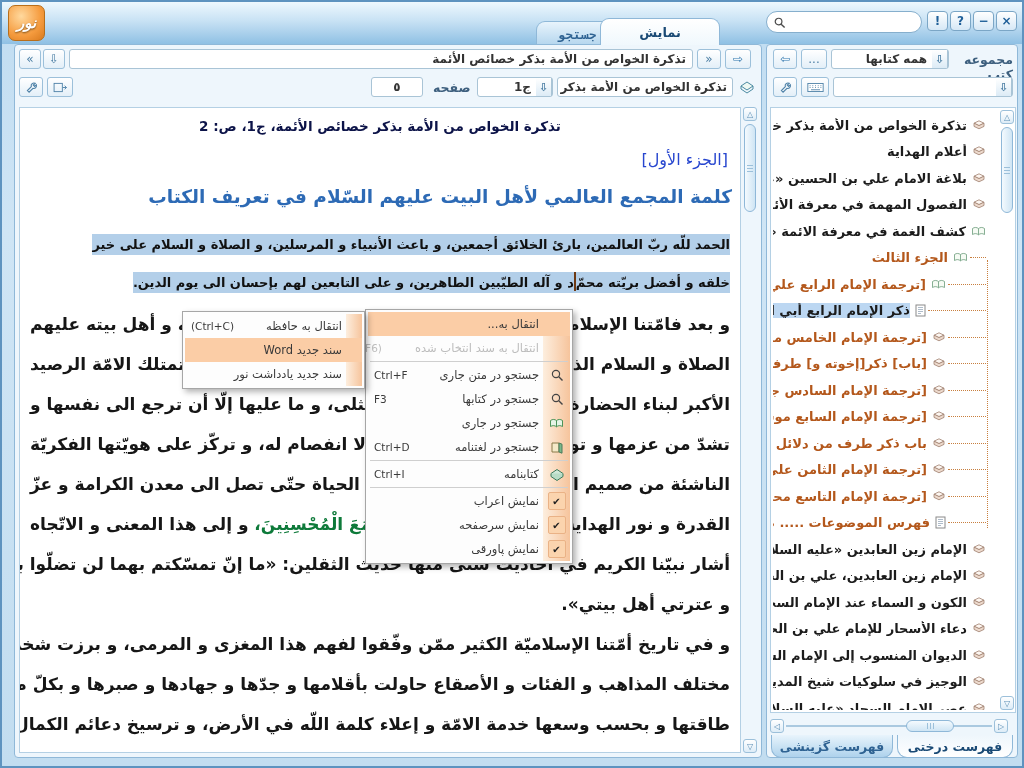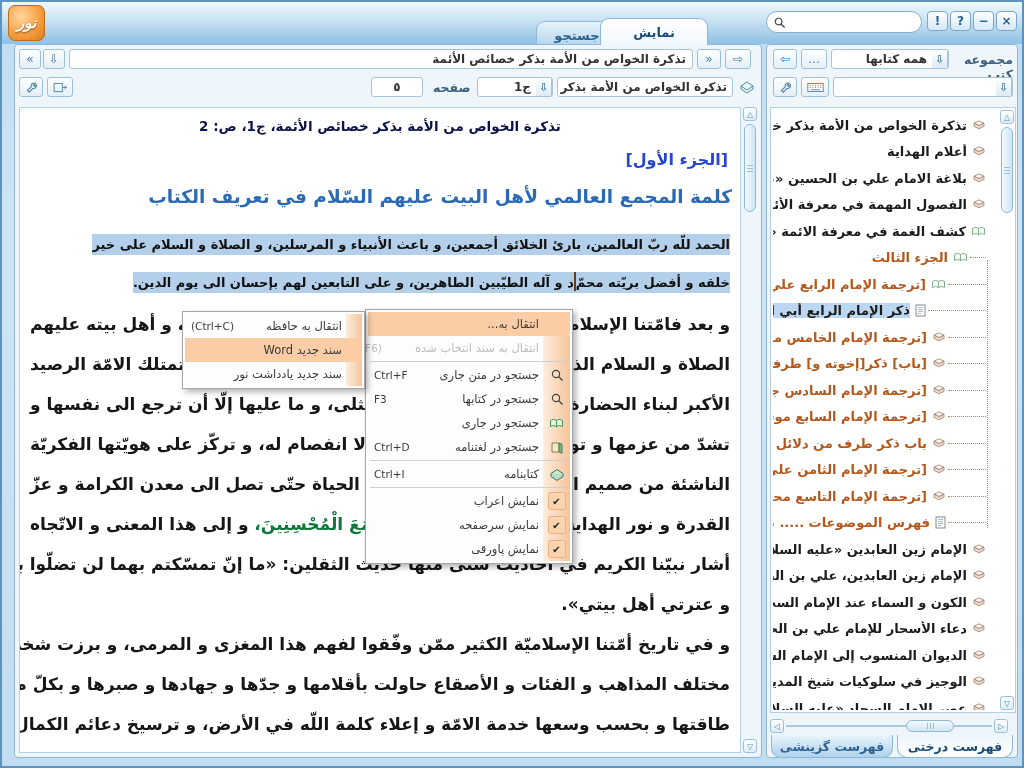--- a/index.html
+++ b/index.html
@@ -18,22 +18,22 @@
     border:1px solid #86afcd;border-radius:11px;display:flex;align-items:center;box-sizing:border-box;}
   .search-wrap .mag{margin-left:6px;display:inline-flex;}
   .search-input{border:none;outline:none;background:transparent;flex:1;height:16px;font-size:12px;}
   .winbtn{position:absolute;top:9px;width:21px;height:20px;border:1px solid #7ba6c6;border-radius:4px;
     background:linear-gradient(180deg,#ffffff,#d6e8f6);color:#1f5f98;font-size:12px;font-weight:bold;
     display:flex;align-items:center;justify-content:center;box-sizing:border-box;cursor:default;}
   
   .ttab{position:absolute;height:27px;border:1px solid #8fb8d8;border-bottom:none;
     border-radius:9px 9px 0 0;display:flex;align-items:center;justify-content:center;
     font-size:13px;font-weight:bold;box-sizing:border-box;}
-  .ttab.inactive{left:534px;top:19px;width:82px;background:linear-gradient(180deg,#e8f4fc,#aed2ec);color:#2e6292;z-index:3;}
-  .ttab.active{left:598px;top:16px;width:108px;background:linear-gradient(180deg,#ffffff,#f0f8fd);color:#1a4a75;z-index:6;}
+  .ttab.inactive{left:534px;top:19px;width:82px;background:linear-gradient(180deg,#e8f4fc,#aed2ec);color:#2e6292;z-index:3;font-family:Liberation Mono, monospace;}
+  .ttab.active{left:598px;top:16px;width:120px;background:linear-gradient(180deg,#ffffff,#f0f8fd);color:#1a4a75;z-index:6;}
   
   .panel{position:absolute;top:42px;height:714px;background:#eef6fc;border:1px solid #8fb8d8;
     border-radius:4px;box-sizing:border-box;z-index:4;}
   .doc-panel{left:12px;width:748px;}
   .side-panel{left:764px;width:252px;}
   
   .tbtn{position:absolute;height:20px;border:1px solid #9cc0da;border-radius:3px;
     background:linear-gradient(180deg,#ffffff,#e3eff8);color:#4a7da3;font-size:12px;
     display:flex;align-items:center;justify-content:center;box-sizing:border-box;}
   .tfield{position:absolute;height:20px;background:#fff;border:1px solid #a9c4d6;border-radius:3px;
@@ -43,21 +43,21 @@
     background:linear-gradient(180deg,#fff,#dcebf6);color:#4a7da3;font-size:11px;
     display:flex;align-items:center;justify-content:center;order:2;}
   .combo{display:flex;flex-direction:row;}
   .combo .val{flex:1;direction:rtl;text-align:right;padding:0 5px;white-space:nowrap;overflow:hidden;}
   .tlab{position:absolute;font-size:12.5px;font-weight:bold;color:#3d5f7e;direction:rtl;}
   
   .doc-area{position:absolute;left:4px;top:62px;width:722px;height:646px;background:#fff;
     border:1px solid #b4d0e4;box-sizing:border-box;overflow:hidden;direction:rtl;}
   .doc-header{position:absolute;top:10px;left:0;width:100%;text-align:center;
     font-size:13.5px;font-weight:bold;color:#0c1348;}
-  .doc-part{position:absolute;top:42px;right:12px;font-size:16px;font-weight:bold;color:#2746cf;}
+  .doc-part{position:absolute;top:42px;right:12px;font-size:16px;font-weight:normal;color:#2746cf;}
   .doc-section{position:absolute;top:78px;right:8px;font-size:18.5px;font-weight:bold;color:#2d6ab5;}
   .doc-selpara{position:absolute;top:118px;left:10px;right:10px;font-size:13px;font-weight:bold;
     color:#111;line-height:38px;}
   .sel{background:#b3cfe9;padding:3px 0;}
   .selline2{text-align:right;}
   .caret{display:inline-block;width:2px;height:19px;background:#6e3a14;vertical-align:-4px;}
   .doc-lines{position:absolute;top:196px;left:10px;right:10px;font-size:17px;font-weight:bold;color:#161616;}
   .dline{height:40px;line-height:40px;display:flex;justify-content:space-between;white-space:nowrap;}
   .full-lines{position:absolute;top:436px;left:10px;right:10px;font-size:17px;font-weight:bold;color:#161616;}
   .dline-full{height:40px;line-height:40px;text-align:justify;text-align-last:justify;white-space:nowrap;}

